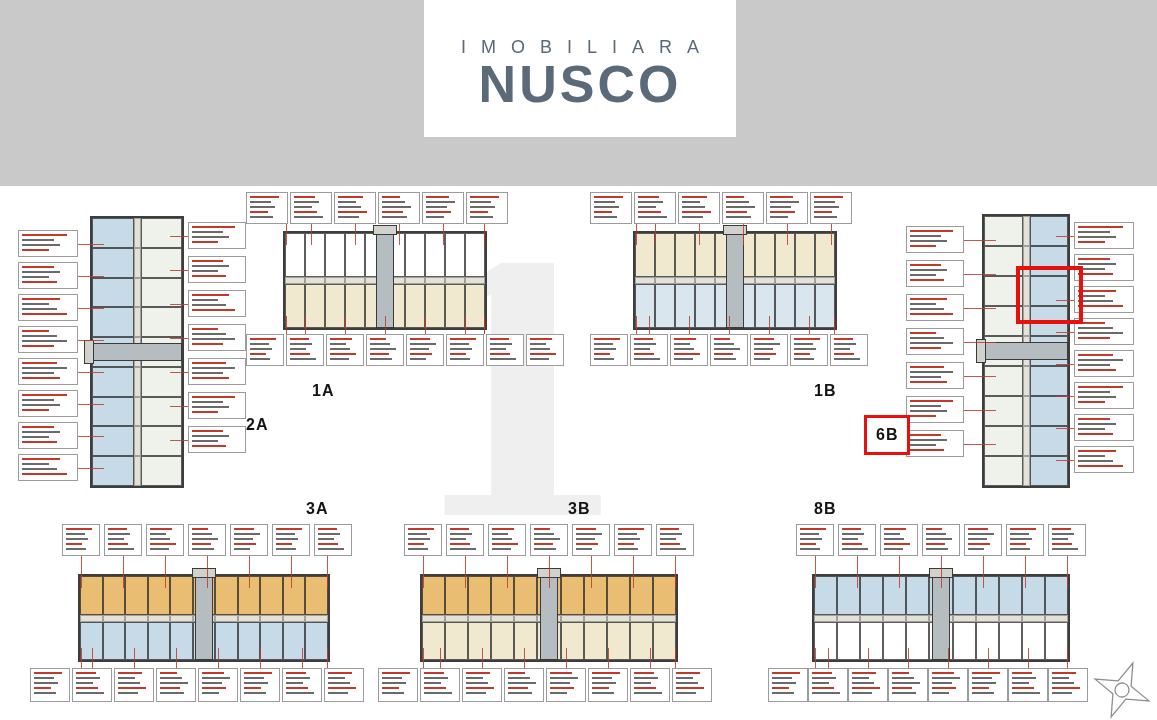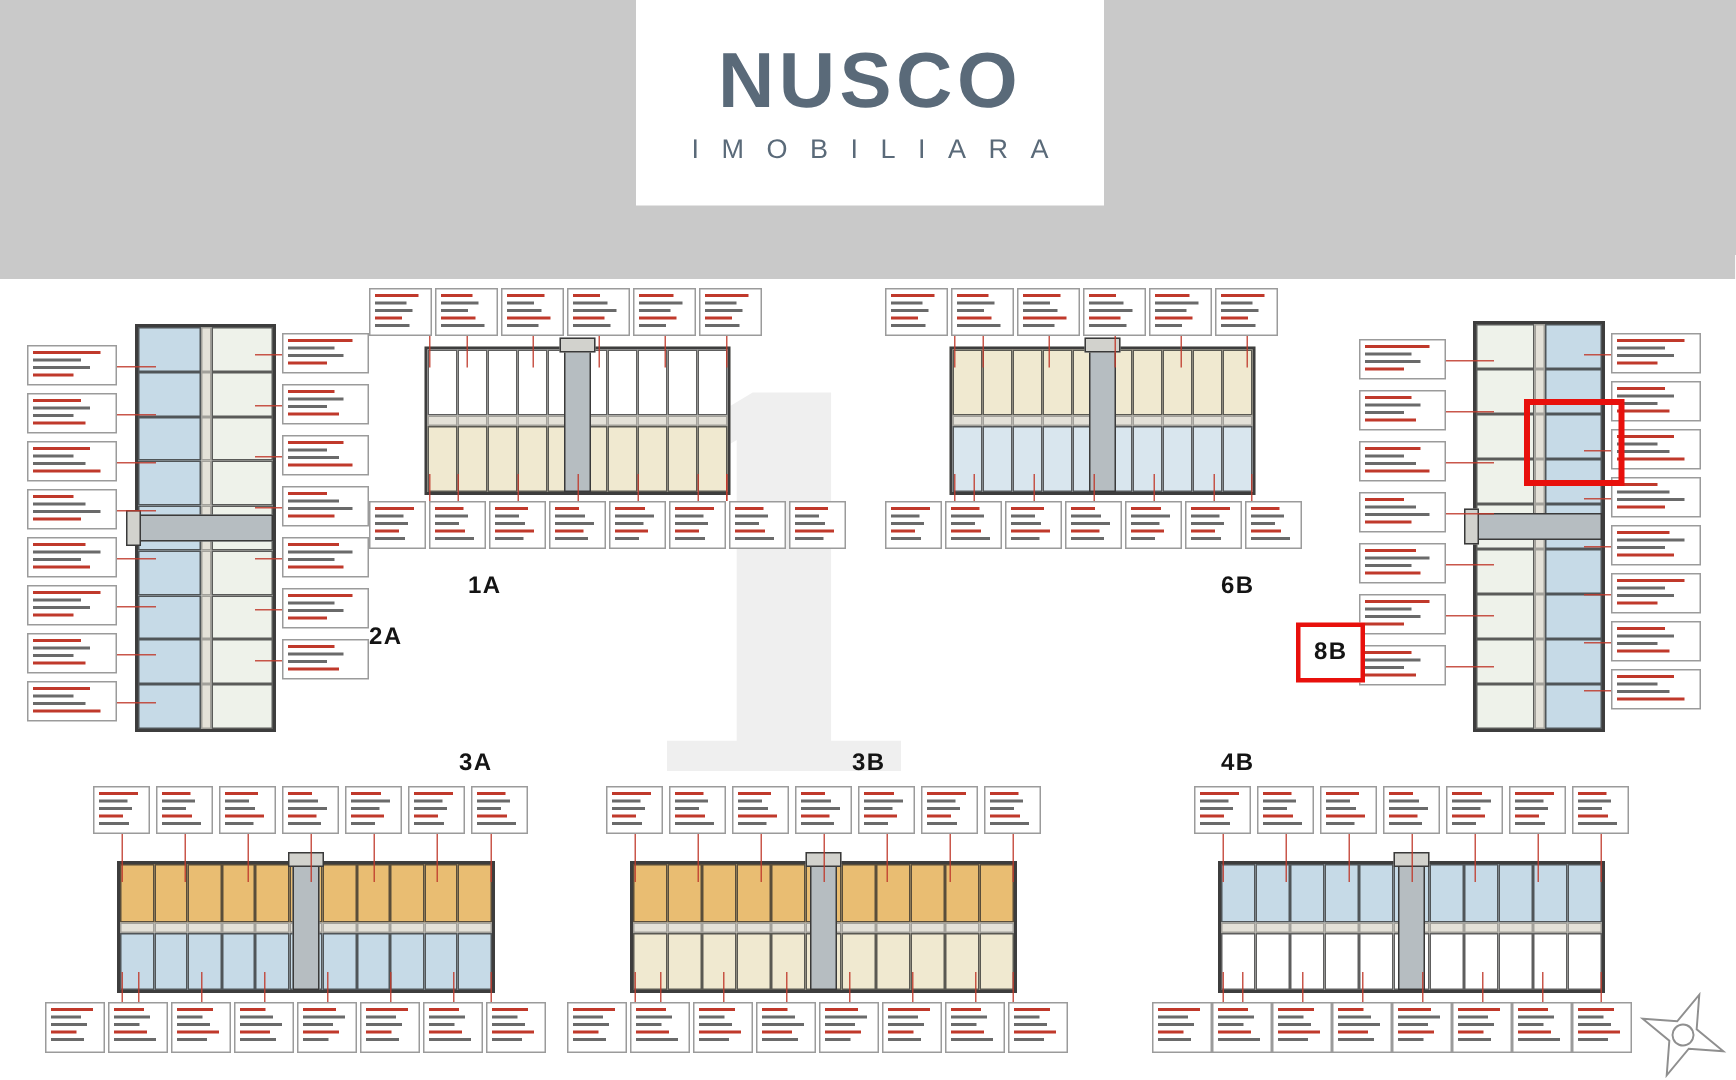--- a/index.html
+++ b/index.html
@@ -17,22 +17,22 @@
   #plan-layer{position:absolute;left:0;top:0;width:1157px;height:720px;z-index:2;}
   #compass{position:absolute;left:1090px;top:658px;z-index:5;}
 </style>
 </head>
 <body>
 
 <div id="screen">
 
   <div id="header-band">
     <div id="logo-card">
+      <div id="logo-subtitle">IMOBILIARA</div>
       <div id="logo-title">NUSCO</div>
-      <div id="logo-subtitle">IMOBILIARA</div>
     </div>
   </div>
 
   <div id="watermark">
     <div id="wm-digit">1</div>
     <div id="wm-bar"></div>
   </div>
 
   <div id="plan-layer">
       <div style="position: absolute; left: 90px; top: 216px; width: 94px; height: 272px; border: 2px solid rgb(61, 61, 61); box-sizing: border-box; background: rgb(243, 241, 233); z-index: 2;">
@@ -456,21 +456,21 @@
         <div style="height: 2px; margin-bottom: 3px; background: rgb(106, 106, 106); width: 68%;"></div>
       </div>
       <div style="position: absolute; background: rgb(192, 57, 43); opacity: 0.85; z-index: 3; left: 834px; top: 316px; width: 1px; height: 18px;"></div>
       <div style="position: absolute; left: 830px; top: 334px; width: 38px; height: 32px; background: rgb(255, 255, 255); border: 1px solid rgb(155, 155, 155); box-sizing: border-box; padding: 3px 3px 0px; overflow: hidden; z-index: 4;">
         <div style="height: 2px; margin-bottom: 3px; background: rgb(192, 57, 43); width: 62%;"></div>
         <div style="height: 2px; margin-bottom: 3px; background: rgb(106, 106, 106); width: 74%;"></div>
         <div style="height: 2px; margin-bottom: 3px; background: rgb(106, 106, 106); width: 52%;"></div>
         <div style="height: 2px; margin-bottom: 3px; background: rgb(192, 57, 43); width: 68%;"></div>
         <div style="height: 2px; margin-bottom: 3px; background: rgb(106, 106, 106); width: 86%;"></div>
       </div>
-      <div style="position: absolute; left: 814px; top: 382px; font-weight: bold; font-size: 16px; color: rgb(20, 20, 20); z-index: 6; letter-spacing: 1px;">6B</div>
+      <div style="position: absolute; left: 814px; top: 382px; font-weight: bold; font-size: 16px; color: rgb(20, 20, 20); z-index: 6; letter-spacing: 1px;">1B</div>
       <div style="position: absolute; left: 982px; top: 214px; width: 88px; height: 274px; border: 2px solid rgb(61, 61, 61); box-sizing: border-box; background: rgb(243, 241, 233); z-index: 2;">
         <div style="position: absolute; inset: 0px; display: grid; grid-template-rows: repeat(9, 1fr); grid-template-columns: 1fr 7px 1fr;">
           <div style="border: 1px solid rgba(40, 40, 40, 0.75); background: rgb(238, 242, 234); grid-area: 1 / 1;"></div>
           <div style="border: 1px solid rgba(40, 40, 40, 0.35); background: rgb(228, 225, 216); grid-area: 1 / 2;"></div>
           <div style="border: 1px solid rgba(40, 40, 40, 0.75); background: rgb(198, 218, 231); grid-area: 1 / 3;"></div>
           <div style="border: 1px solid rgba(40, 40, 40, 0.75); background: rgb(238, 242, 234); grid-area: 2 / 1;"></div>
           <div style="border: 1px solid rgba(40, 40, 40, 0.35); background: rgb(228, 225, 216); grid-area: 2 / 2;"></div>
           <div style="border: 1px solid rgba(40, 40, 40, 0.75); background: rgb(198, 218, 231); grid-area: 2 / 3;"></div>
           <div style="border: 1px solid rgba(40, 40, 40, 0.75); background: rgb(238, 242, 234); grid-area: 3 / 1;"></div>
           <div style="border: 1px solid rgba(40, 40, 40, 0.35); background: rgb(228, 225, 216); grid-area: 3 / 2;"></div>
@@ -595,21 +595,21 @@
         <div style="height: 2px; margin-bottom: 3px; background: rgb(106, 106, 106); width: 52%;"></div>
         <div style="height: 2px; margin-bottom: 3px; background: rgb(192, 57, 43); width: 68%;"></div>
       </div>
       <div style="position: absolute; background: rgb(192, 57, 43); opacity: 0.85; z-index: 3; left: 1056px; top: 459.5px; height: 1px; width: 18px;"></div>
       <div style="position: absolute; left: 1074px; top: 446px; width: 60px; height: 27px; background: rgb(255, 255, 255); border: 1px solid rgb(155, 155, 155); box-sizing: border-box; padding: 3px 3px 0px; overflow: hidden; z-index: 4;">
         <div style="height: 2px; margin-bottom: 3px; background: rgb(192, 57, 43); width: 74%;"></div>
         <div style="height: 2px; margin-bottom: 3px; background: rgb(106, 106, 106); width: 52%;"></div>
         <div style="height: 2px; margin-bottom: 3px; background: rgb(106, 106, 106); width: 68%;"></div>
         <div style="height: 2px; margin-bottom: 3px; background: rgb(192, 57, 43); width: 86%;"></div>
       </div>
-      <div style="position: absolute; left: 864px; top: 415px; font-weight: bold; font-size: 16px; color: rgb(20, 20, 20); z-index: 6; letter-spacing: 1px; border: 3px solid rgb(232, 16, 12); background: rgb(255, 255, 255); padding: 8px 9px;">8B</div>
+      <div style="position: absolute; left: 864px; top: 415px; font-weight: bold; font-size: 16px; color: rgb(20, 20, 20); z-index: 6; letter-spacing: 1px; border: 3px solid rgb(232, 16, 12); background: rgb(255, 255, 255); padding: 8px 9px;">6B</div>
       <div style="position: absolute; left: 1016px; top: 266px; width: 67px; height: 58px; border: 4px solid rgb(232, 16, 12); box-sizing: border-box; z-index: 6;"></div>
       <div style="position: absolute; left: 78px; top: 574px; width: 252px; height: 88px; border: 2px solid rgb(61, 61, 61); box-sizing: border-box; background: rgb(243, 241, 233); z-index: 2;">
         <div style="position: absolute; inset: 0px; display: grid; grid-template-columns: repeat(11, 1fr); grid-template-rows: 1fr 7px 1fr;">
           <div style="border: 1px solid rgba(40, 40, 40, 0.75); background: rgb(233, 189, 114); grid-area: 1 / 1;"></div>
           <div style="border: 1px solid rgba(40, 40, 40, 0.35); background: rgb(228, 225, 216); grid-area: 2 / 1;"></div>
           <div style="border: 1px solid rgba(40, 40, 40, 0.75); background: rgb(198, 218, 231); grid-area: 3 / 1;"></div>
           <div style="border: 1px solid rgba(40, 40, 40, 0.75); background: rgb(233, 189, 114); grid-area: 1 / 2;"></div>
           <div style="border: 1px solid rgba(40, 40, 40, 0.35); background: rgb(228, 225, 216); grid-area: 2 / 2;"></div>
           <div style="border: 1px solid rgba(40, 40, 40, 0.75); background: rgb(198, 218, 231); grid-area: 3 / 2;"></div>
           <div style="border: 1px solid rgba(40, 40, 40, 0.75); background: rgb(233, 189, 114); grid-area: 1 / 3;"></div>
@@ -1076,21 +1076,21 @@
         <div style="height: 2px; margin-bottom: 3px; background: rgb(106, 106, 106); width: 86%;"></div>
       </div>
       <div style="position: absolute; background: rgb(192, 57, 43); opacity: 0.85; z-index: 3; left: 1067px; top: 648px; width: 1px; height: 20px;"></div>
       <div style="position: absolute; left: 1048px; top: 668px; width: 40px; height: 34px; background: rgb(255, 255, 255); border: 1px solid rgb(155, 155, 155); box-sizing: border-box; padding: 3px 3px 0px; overflow: hidden; z-index: 4;">
         <div style="height: 2px; margin-bottom: 3px; background: rgb(192, 57, 43); width: 74%;"></div>
         <div style="height: 2px; margin-bottom: 3px; background: rgb(106, 106, 106); width: 52%;"></div>
         <div style="height: 2px; margin-bottom: 3px; background: rgb(106, 106, 106); width: 68%;"></div>
         <div style="height: 2px; margin-bottom: 3px; background: rgb(192, 57, 43); width: 86%;"></div>
         <div style="height: 2px; margin-bottom: 3px; background: rgb(106, 106, 106); width: 62%;"></div>
       </div>
-      <div style="position: absolute; left: 814px; top: 500px; font-weight: bold; font-size: 16px; color: rgb(20, 20, 20); z-index: 6; letter-spacing: 1px;">4B</div>
+      <div style="position: absolute; left: 814px; top: 500px; font-weight: bold; font-size: 16px; color: rgb(20, 20, 20); z-index: 6; letter-spacing: 1px;">8B</div>
     </div>
 
   <svg id="compass" width="64" height="64" viewBox="0 0 64 64">
     <g fill="#ffffff" stroke="#8f8f8f" stroke-width="1.3" transform="rotate(22 32 32)">
       <path d="M32 3 L39 25 L61 32 L39 39 L32 61 L25 39 L3 32 L25 25 Z"></path>
       <circle cx="32" cy="32" r="7"></circle>
     </g>
   </svg>
 
 </div>

